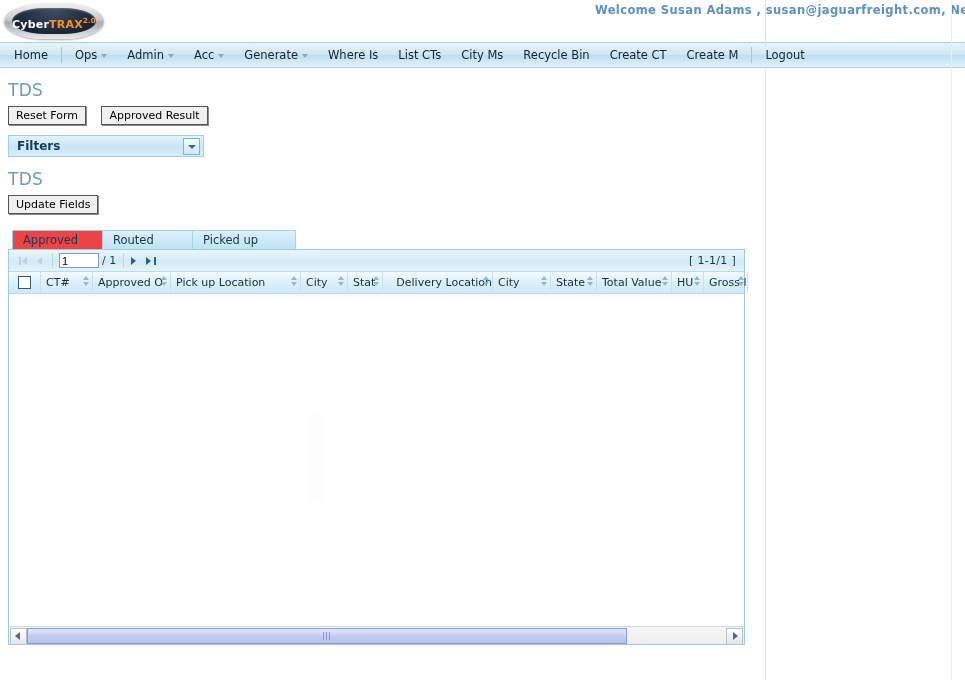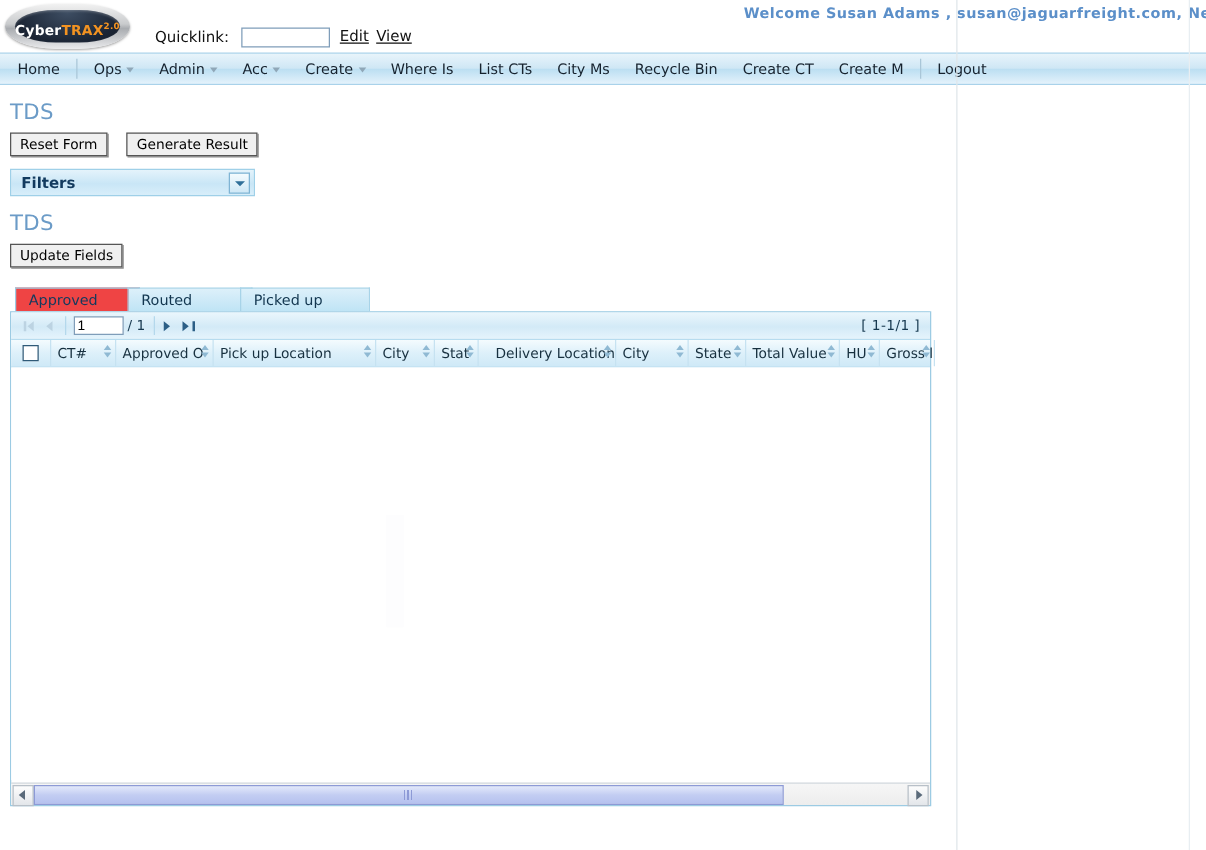--- a/index.html
+++ b/index.html
@@ -221,56 +221,50 @@
 
 <div class="header">
 
   <div class="logo-wrap">
     <div class="logo-outer"></div>
     <div class="logo-inner">
       <div class="logo-text"><span class="logo-cy">Cyber</span><span class="logo-trax">TRAX</span><span class="logo-ver">2.0</span></div>
     </div>
   </div>
 
-  <div class="quicklink">
-    <span class="ql-label">Quicklink:</span>
-    <input class="ql-input" type="text" value="" placeholder="" style="">
-    <a href="#" class="ql-link">Edit</a>
-    <a href="#" class="ql-link">View</a>
-  </div>
 
   <div class="welcome">Welcome  Susan Adams , susan@jaguarfreight.com, Ne</div>
 </div>
 
 <div class="navbar">
   <div class="nav-inner" id="nav-inner">
       <div class="nav-item"><span>Home</span></div>
       <div class="nav-sep"></div>
       <div class="nav-item"><span>Ops</span><span class="caret"></span></div>
       <div class="nav-item"><span>Admin</span><span class="caret"></span></div>
       <div class="nav-item"><span>Acc</span><span class="caret"></span></div>
-      <div class="nav-item"><span>Create</span><span class="caret"></span></div>
+      <div class="nav-item"><span>Generate</span><span class="caret"></span></div>
       <div class="nav-item"><span>Where Is</span></div>
       <div class="nav-item"><span>List CTs</span></div>
       <div class="nav-item"><span>City Ms</span></div>
       <div class="nav-item"><span>Recycle Bin</span></div>
       <div class="nav-item"><span>Create CT</span></div>
       <div class="nav-item"><span>Create M</span></div>
       <div class="nav-sep"></div>
       <div class="nav-item"><span>Logout</span></div>
     </div>
 </div>
 
 <div class="page">
 
   <div class="page-title">TDS</div>
 
   <div class="btnrow">
     <span class="btn">Reset Form</span>
-    <span class="btn">Generate Result</span>
+    <span class="btn">Approved Result</span>
   </div>
 
   <div class="filters">
     <span class="filters-label">Filters</span>
     <span class="filters-toggle">
       <i></i>
     </span>
   </div>
 
   <div class="page-title">TDS</div>

